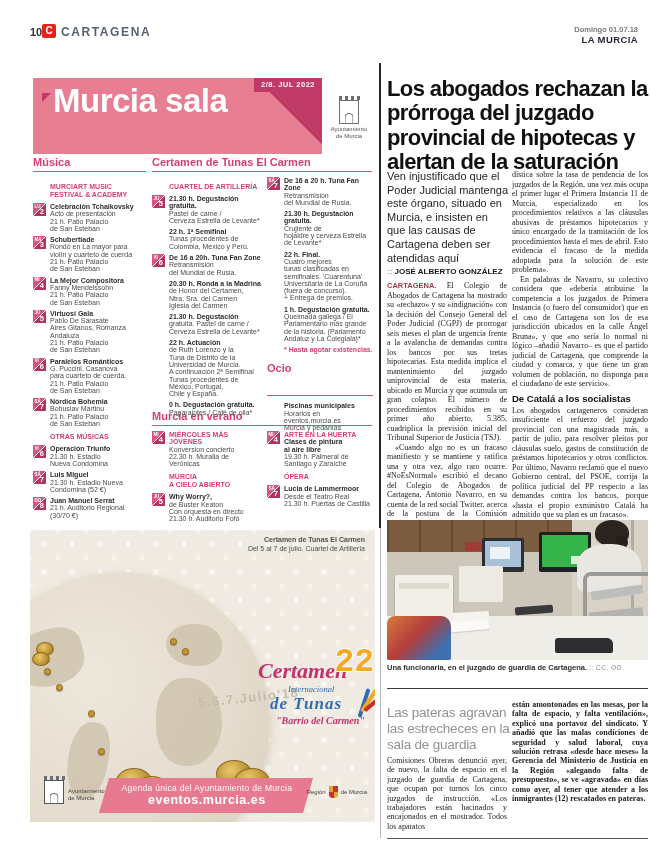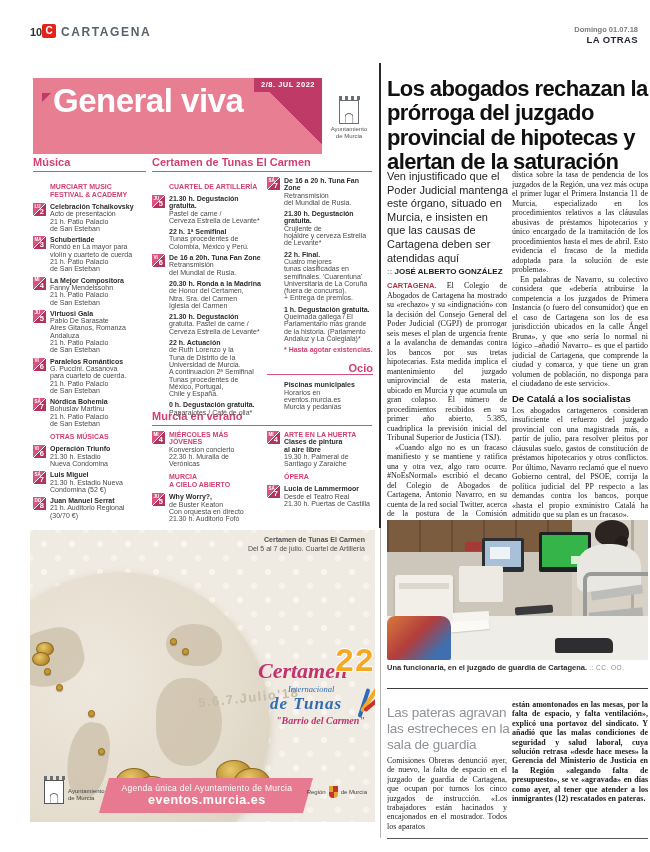--- a/index.html
+++ b/index.html
@@ -36,21 +36,21 @@
       background:repeating-linear-gradient(90deg,#6a6f74 0 3px,rgba(0,0,0,0) 3px 6px);}
   .castle::after{content:"";position:absolute;bottom:0;left:50%;transform:translateX(-50%);
       width:7px;height:9px;border:1.5px solid #6a6f74;border-bottom:none;border-radius:6px 6px 0 0;}
   .council .cap{font-size:6px;color:#555;line-height:7px;}
 
   
   .adhead{color:#d43f6f;font-weight:bold;font-size:11px;padding-bottom:3px;border-bottom:1px solid #d94f7c;}
   .adcol{font-size:7px;color:#4a4a4a;}
   .sub{font-size:7px;font-weight:bold;color:#d43f6f;margin:6px 0 4px 17px;white-space:pre-line;line-height:8px;}
   .note{font-size:7px;font-weight:bold;color:#d43f6f;margin:2px 0 5px 17px;line-height:8px;}
-  .inhead{font-size:11px;font-weight:bold;color:#d43f6f;border-bottom:1px solid #d94f7c;padding-bottom:0;margin:8px 0 6px 0;text-align:right;}
+  .inhead{font-size:11px;font-weight:bold;color:#d43f6f;border-bottom:1px solid #d94f7c;padding-bottom:21px;margin:8px 0 6px 0;}
   .event{display:flex;gap:4px;margin-bottom:4px;}
   .event.nobadge{padding-left:17px;}
   .badge{flex:0 0 13px;height:13px;position:relative;
          background:linear-gradient(135deg,#d8537f 47%,#ffffff 47% 53%,#b23260 53%);}
   .badge .d{position:absolute;top:.5px;left:1.5px;font-size:4.5px;font-weight:bold;color:#fff;}
   .badge .n{position:absolute;bottom:0;right:2px;font-size:7.5px;font-weight:bold;color:#fff;}
   .evc{line-height:7.3px;}
   .evc .label{display:block;color:#d43f6f;font-weight:bold;white-space:pre-line;}
   .evc .head{display:block;font-weight:bold;color:#2d2d2d;white-space:pre-line;}
   .evc .body{display:block;white-space:pre-line;color:#4a4a4a;}
@@ -121,30 +121,30 @@
   .bcol2{left:512px;top:700px;width:136px;height:136px;font-weight:bold;}
   .brule{left:387px;top:838px;width:261px;height:1px;background:#555;}
 </style>
 </head>
 <body>
 
 <div class="abs pagenum">10</div>
 <div class="abs clogo">C</div>
 <div class="abs sectitle">CARTAGENA</div>
 <div class="abs eddate">Domingo 01.07.18</div>
-<div class="abs masthead">LA OTRAS</div>
+<div class="abs masthead">LA MURCIA</div>
 
 <div class="abs vrule1"></div>
 <div class="abs vrule2"></div>
 
 <div class="abs banner">
   <div class="banner-ribbon">2/8. JUL 2022</div>
   <div class="banner-fold"></div>
   <div class="banner-flag"></div>
-  <div class="banner-title">General viva</div>
+  <div class="banner-title">Murcia sala</div>
 </div>
 <div class="abs council">
   <div class="castle"></div>
   <div class="cap">
     <div>Ayuntamiento</div>
     <div>de Murcia</div>
   </div>
 </div>
 
 <div class="abs adhead" style="left:33px;top:156px;width:113px;">Música</div>

